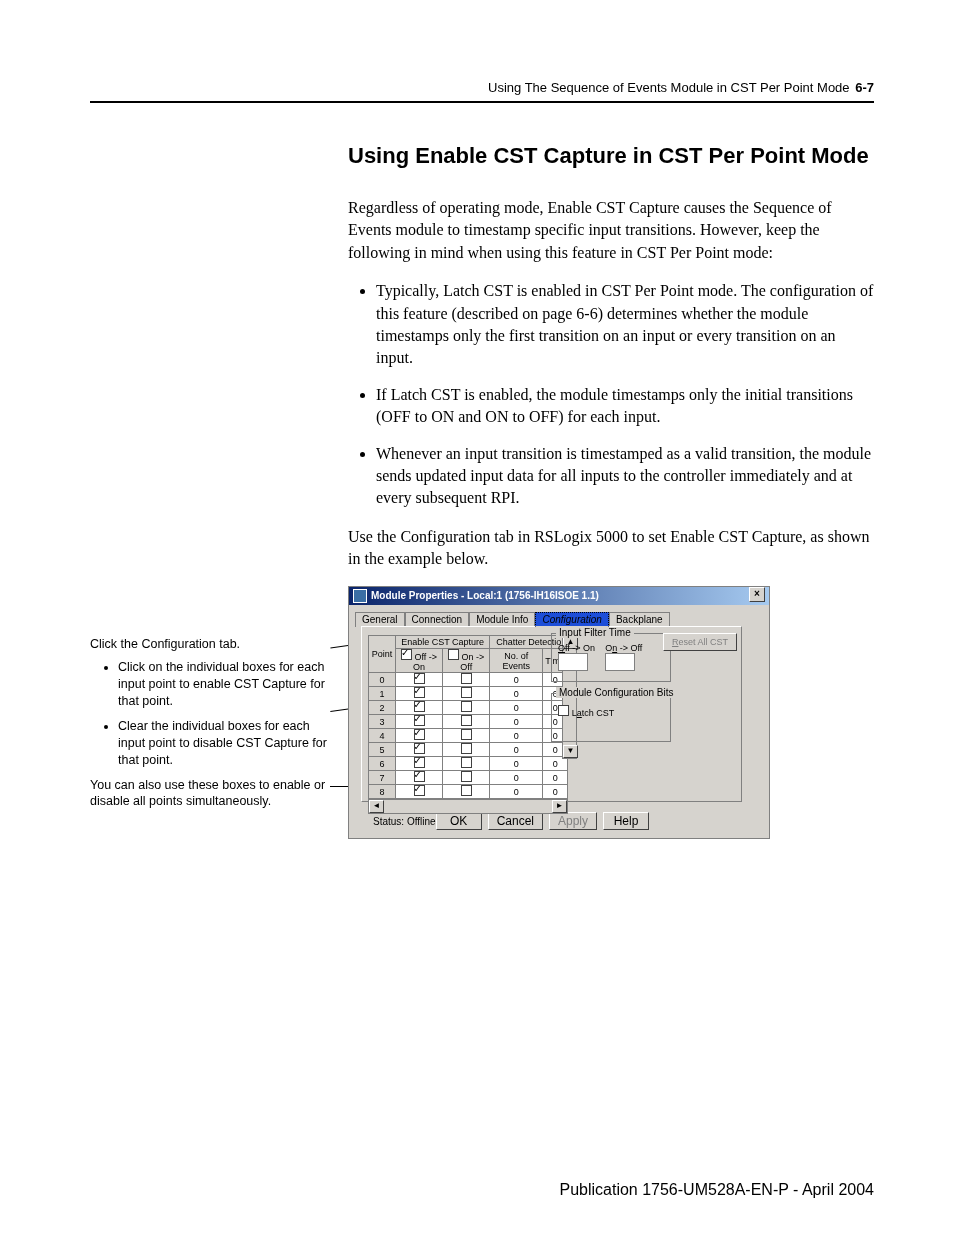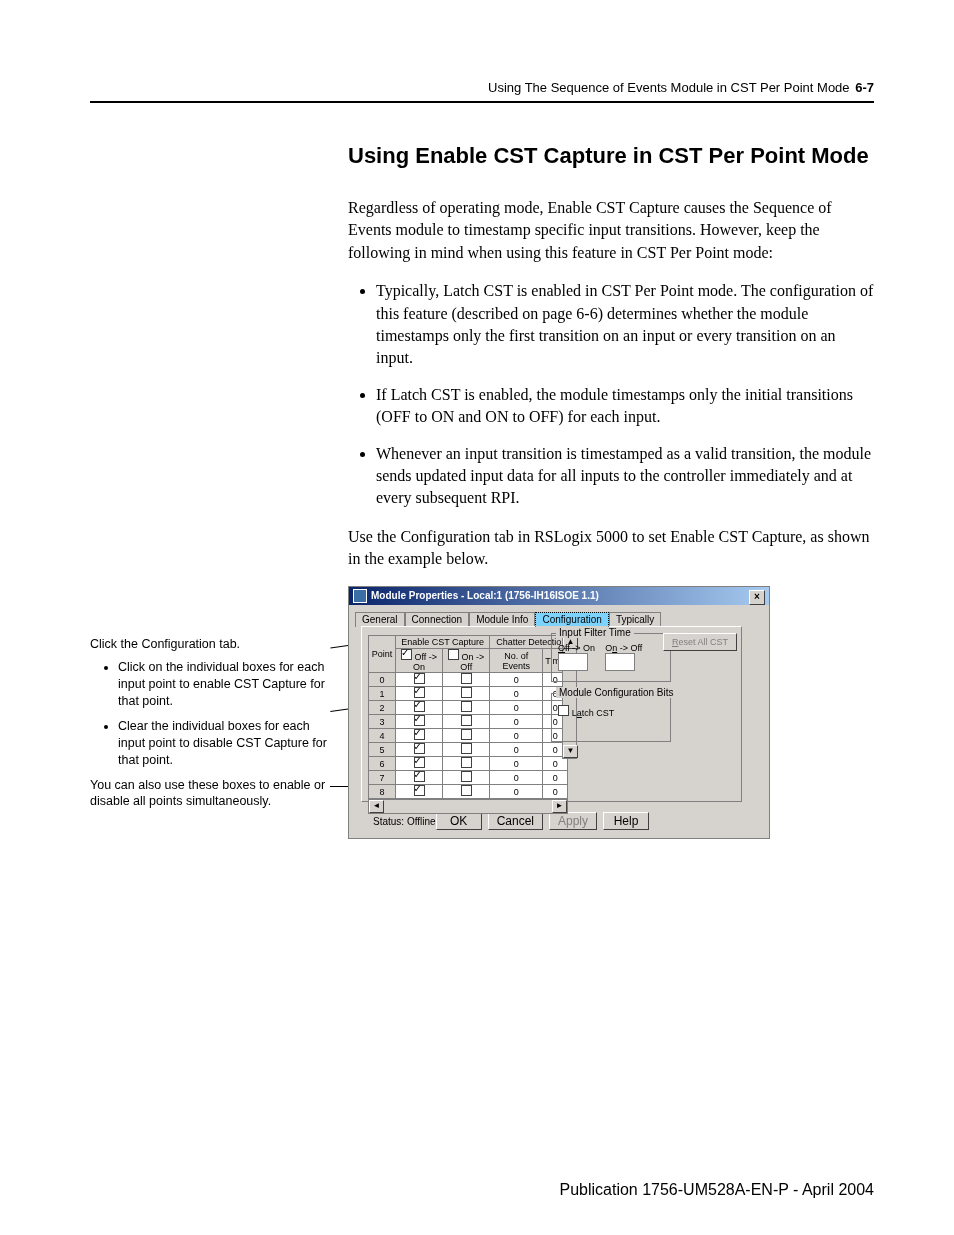--- a/index.html
+++ b/index.html
@@ -85,21 +85,21 @@
     position: relative;
   }
   .titlebar {
     background: linear-gradient(to right, #0a246a, #a6caf0);
     color: #fff;
     height: 18px;
     line-height: 18px;
     padding: 0 4px;
     display: flex;
     justify-content: space-between;
-    align-items: flex-end;
+    align-items: flex-start;
     font-weight: bold;
   }
   .titlebar .xbtn {
     background:#d6d3ce;
     color:#000;
     width:14px;height:13px;
     text-align:center;line-height:12px;
     border:1px solid #fff;
     border-right-color:#404040;border-bottom-color:#404040;
     font-family: Arial;
@@ -116,24 +116,25 @@
   .tab {
     border:1px solid #808080;
     border-bottom:none;
     background:#d6d3ce;
     padding:1px 6px;
     margin-right:0px;
     position:relative;
     top:1px;
   }
   .tab.active {
-    background:#7dd3fc;
+    background:#1d4ed8;
     border:1px dotted #000;
     border-bottom:1px solid #d6d3ce;
     z-index:2;
+    font-style:italic;
   }
   .tab-panel {
     border:1px solid #808080;
     border-top-color:#fff;
     border-left-color:#fff;
     margin: 0 6px 6px 6px;
     background:#d6d3ce;
     padding: 8px 6px 8px 6px;
     position:relative;
     min-height: 158px;
@@ -269,21 +270,21 @@
           </span>
           <span class="xbtn">×</span>
         </div>
 
         <div class="tab-row">
           <div class="tabs">
             <div class="tab">General</div>
             <div class="tab">Connection</div>
             <div class="tab">Module Info</div>
             <div class="tab active">Configuration</div>
-            <div class="tab">Typically</div>
+            <div class="tab">Backplane</div>
           </div>
           <div class="tab-panel">
 
             <div class="grid-wrap">
               <table class="grid">
                 <tbody>
                     <tr>
                   <th rowspan="2" style="width:22px;">Point</th>
                   <th colspan="2">Enable CST Capture</th>
                   <th colspan="2">Chatter Detectio</th>

